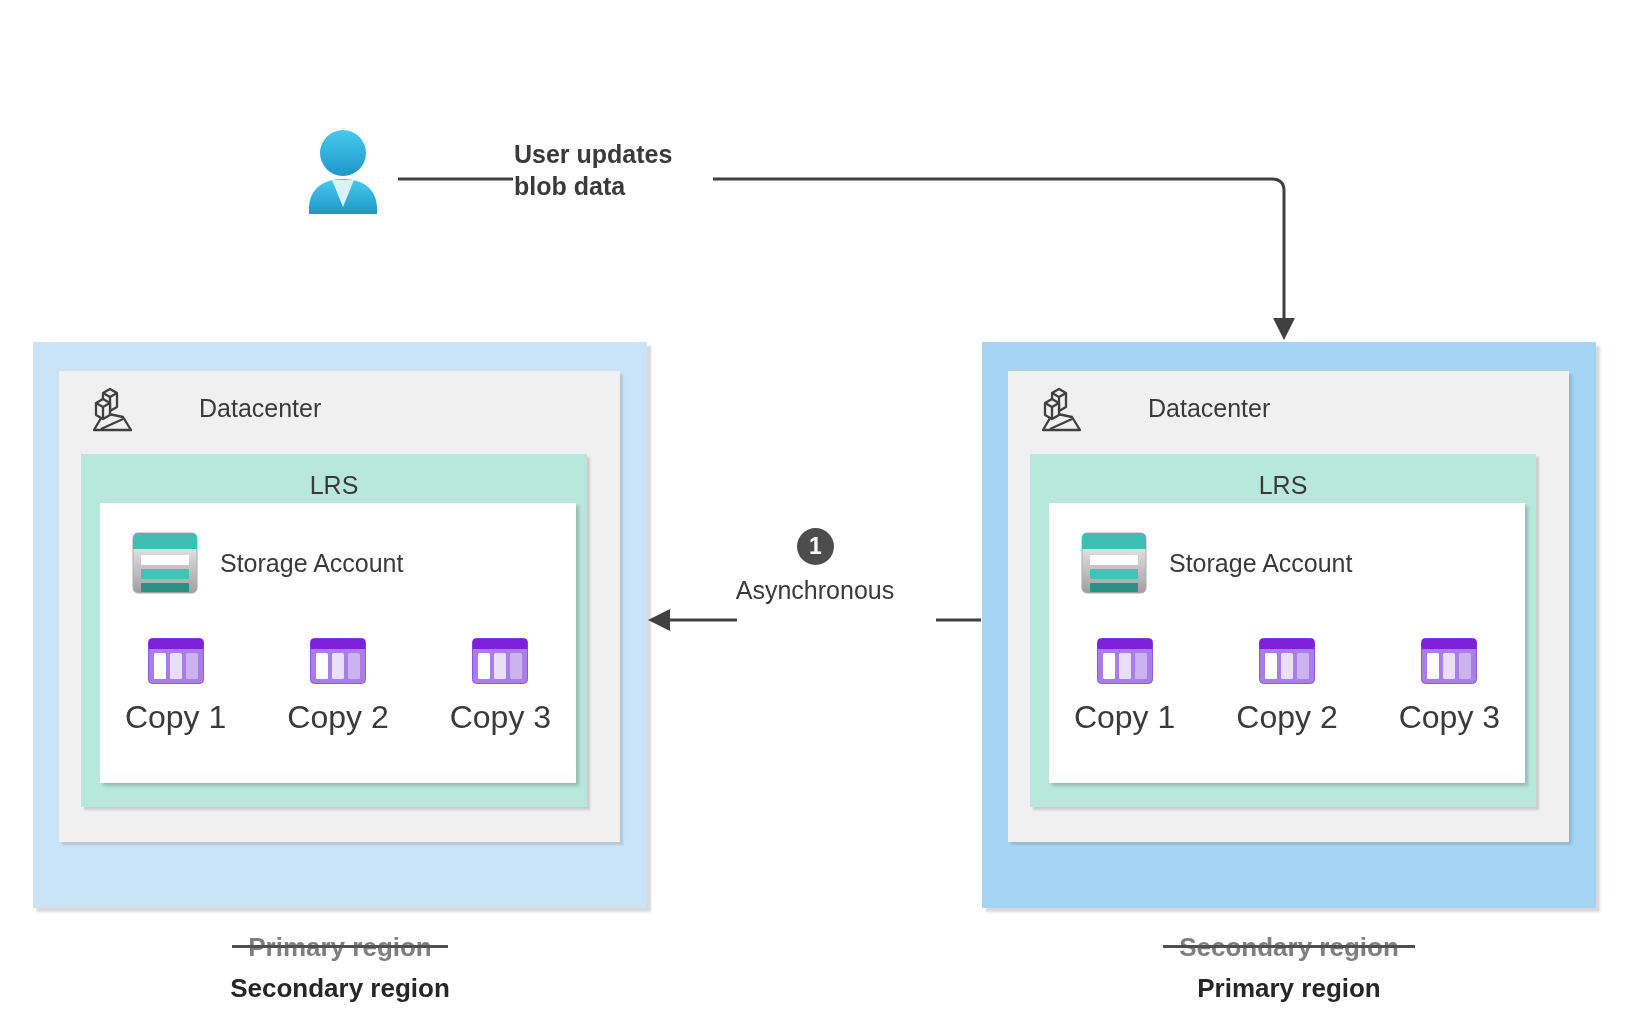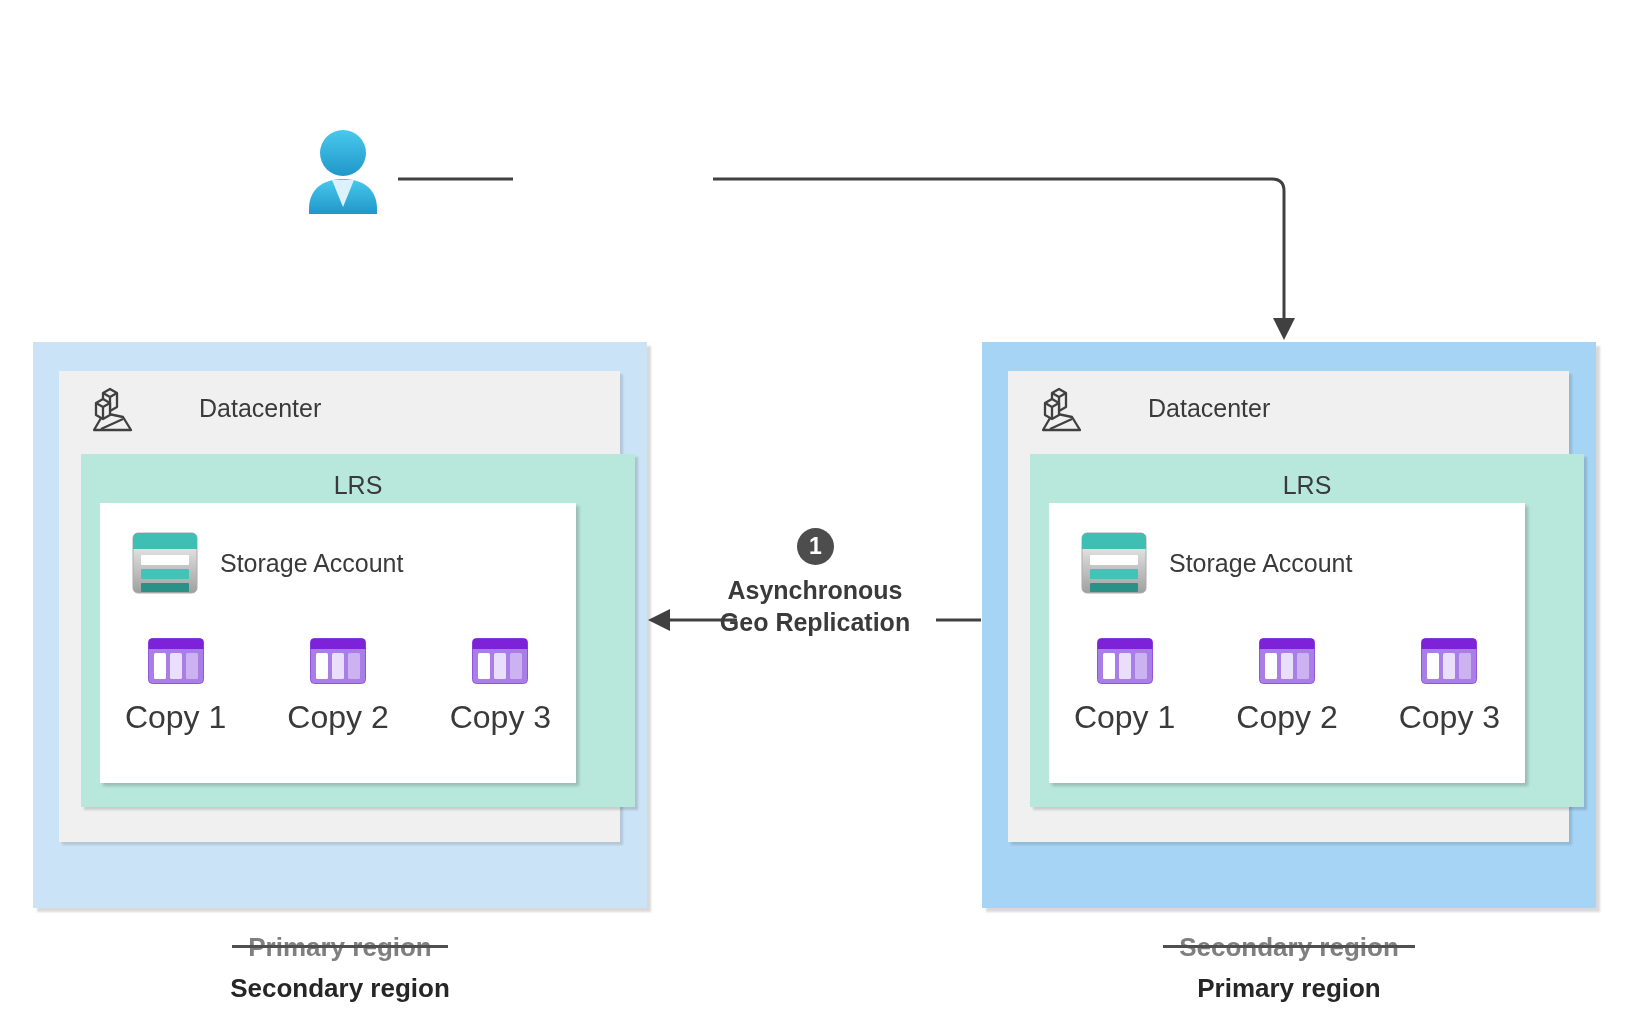--- a/index.html
+++ b/index.html
@@ -31,42 +31,42 @@
     position:relative;width:1632px;height:1035px;background:#ffffff;overflow:hidden;
     font-family:"Liberation Sans","DejaVu Sans",sans-serif;color:var(--text_primary);
   }
   
   .region{position:absolute;top:342px;width:614px;height:566px;box-shadow:4px 4px 2px rgba(0,0,0,0.15);}
   .region.left{left:33px;background:var(--region_left_bg);}
   .region.right{left:982px;background:var(--region_right_bg);}
   .datacenter{position:absolute;left:26px;top:29px;width:561px;height:471px;background:var(--datacenter_bg);box-shadow:3px 3px 2px rgba(0,0,0,0.12);}
   .dc-header{display:flex;align-items:center;gap:20px;padding:13px 0 0 30px;}
   .dc-label{font-size:25px;color:var(--text_primary);margin-left:44px;}
-  .lrs{position:absolute;left:22px;top:83px;width:554px;height:353px;background:var(--lrs_bg);box-shadow:3px 3px 2px rgba(0,0,0,0.15);}
+  .lrs{position:absolute;left:22px;top:83px;width:506px;height:353px;background:var(--lrs_bg);box-shadow:3px 3px 2px rgba(0,0,0,0.15);}
   .lrs-label{text-align:center;padding-top:17px;font-size:25px;color:var(--text_primary);}
   .panel{position:absolute;left:19px;top:49px;width:476px;height:280px;background:var(--inner_panel_bg);box-shadow:3px 3px 3px rgba(0,0,0,0.18);}
   .sa-row{display:flex;align-items:center;gap:22px;padding:29px 0 0 32px;}
   .sa-label{font-size:25px;color:var(--text_primary);}
   .copies{display:flex;justify-content:center;gap:61px;margin-top:44px;}
   .copy{display:flex;flex-direction:column;align-items:center;gap:15px;}
   .copy-label{font-size:32px;color:var(--text_primary);}
   
   .region-labels{position:absolute;top:932px;width:400px;text-align:center;}
   .region-labels.left{left:140px;}
   .region-labels.right{left:1089px;}
   .strike-label{font-size:26px;font-weight:bold;line-height:30px;color:var(--text_strike);}
   .strike-label span{position:relative;display:inline-block;}
   .strike-label span::after{content:"";position:absolute;left:-16px;right:-16px;top:13px;height:3px;background:var(--strike_line);}
   .bold-label{margin-top:11px;font-size:26px;font-weight:bold;line-height:30px;color:var(--text_bold);}
   
   .user-note{position:absolute;left:514px;top:138px;font-size:25px;font-weight:bold;line-height:32px;color:var(--text_primary);}
   .repl-circle{position:absolute;left:797px;top:528px;width:37px;height:37px;border-radius:50%;
     background:var(--step_badge_bg);color:#ffffff;font-size:23px;font-weight:bold;
     display:flex;align-items:center;justify-content:center;}
-  .repl-text{position:absolute;left:665px;top:574px;width:300px;text-align:center;font-size:25px;font-weight:bold;line-height:32px;color:var(--text_primary);}
+  .repl-text{position:absolute;left:665px;top:574px;width:300px;text-align:center;font-size:25px;font-weight:normal;line-height:32px;color:var(--text_primary);}
   .user-icon{position:absolute;left:304px;top:128px;}
   svg.overlay{position:absolute;left:0;top:0;pointer-events:none;}
   .hidden-defs{position:absolute;width:0;height:0;}
 </style>
 </head>
 <body>
 
 <div class="canvas">
 
   <svg class="hidden-defs" aria-hidden="true">
@@ -89,20 +89,24 @@
     <path d="M669 620 H737" stroke="var(--connector)" stroke-width="3" fill="none"></path>
     <polygon points="648,620 670,609 670,631" fill="var(--connector)"></polygon>
     <path d="M936 620 H981" stroke="var(--connector)" stroke-width="3" fill="none"></path>
   </svg>
 
   <svg class="user-icon" width="78" height="86" viewBox="0 0 78 86">
     <circle cx="39" cy="25" r="23" fill="url(#cyanGrad)"></circle>
     <path d="M5 86 L5 81 C5 61 19 51 39 51 C59 51 73 61 73 81 L73 86 Z" fill="url(#cyanGrad)"></path>
     <path d="M28 52 L50 52 L39 79 Z" fill="var(--user_collar,#dcf2fa)"></path>
   </svg>
+  <div class="user-note">
+    <div>User updates</div>
+    <div>blob data</div>
+  </div>
 
   <div class="region left">
     <div class="datacenter">
       <div class="dc-header">
         <svg width="46" height="48" viewBox="0 0 46 48">
           <g stroke="var(--connector)" stroke-width="2.3" stroke-linejoin="round" fill="#f0f0f0">
             <path d="M5 46 L15 29 L34 33 L42 46 Z"></path>
             <path d="M12 45 L34 35" fill="none"></path>
             <path d="M14 9 L21 5 L28 9 L28 23 L21 27 L14 23 Z"></path>
             <path d="M14 9 L21 13 L28 9 M21 13 L21 27" fill="none"></path>
@@ -223,21 +227,20 @@
             </div>
           </div>
         </div>
       </div>
     </div>
   </div>
 
   <div class="repl-circle">1</div>
   <div class="repl-text">
     <div>Asynchronous</div>
-    <div>Geo Replication</div>
   </div>
 
   <div class="region-labels left">
     <div class="strike-label"><span>Primary region</span></div>
     <div class="bold-label">Secondary region</div>
   </div>
   <div class="region-labels right">
     <div class="strike-label"><span>Secondary region</span></div>
     <div class="bold-label">Primary region</div>
   </div>

